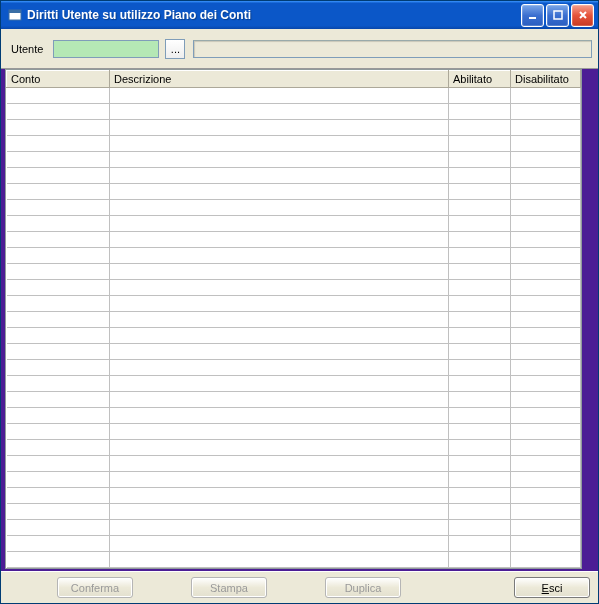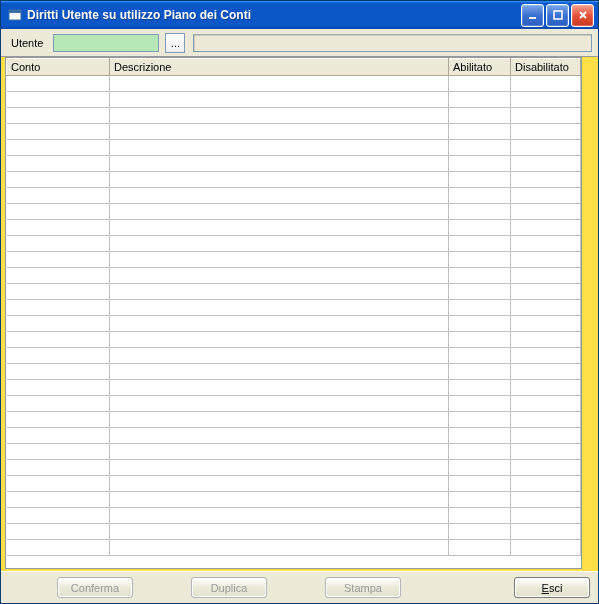--- a/index.html
+++ b/index.html
@@ -7,21 +7,21 @@
     padding: 0;
     font-family: Tahoma, sans-serif;
     font-size: 11px;
     background: #ece9d8;
   }
   .window {
     width: 599px;
     height: 604px;
     box-sizing: border-box;
     border: 1px solid #003c74;
-    background: #fde047;
+    background: #4c1d95;
     display: flex;
     flex-direction: column;
   }
   
   .titlebar {
     height: 28px;
     background: linear-gradient(to bottom,
       #3a95ff 0%, #0b57c8 8%, #0b57c8 40%, #0b57c8 88%, #0846aa 100%);
     display: flex;
     align-items: center;
@@ -56,21 +56,21 @@
   }
   .win-btn svg { display:block; }
   
   .toolbar {
     display: flex;
     align-items: center;
     gap: 6px;
     padding: 4px 6px;
     border-bottom: 1px solid #999;
     background: #ece9d8;
-    height: 28px;
+    height: 40px;
     box-sizing: border-box;
   }
   .toolbar-label {
     color: #000;
     padding:0 4px;
   }
   .utente-input {
     width: 106px;
     height: 18px;
     border: 1px solid #7f9db9;
@@ -406,21 +406,21 @@
             <td></td>
             <td></td>
             <td></td>
           </tr>
         </tbody>
     </table>
   </div>
 
   <div class="bottombar">
     <button class="btn disabled">Conferma</button>
+    <button class="btn disabled">Stampa</button>
     <button class="btn disabled">Duplica</button>
-    <button class="btn disabled">Stampa</button>
     <span class="spacer"></span>
     <button class="btn">
       <span class="ul">E</span><span>sci</span>
     </button>
   </div>
 
 </div>
 
 </body></html>

